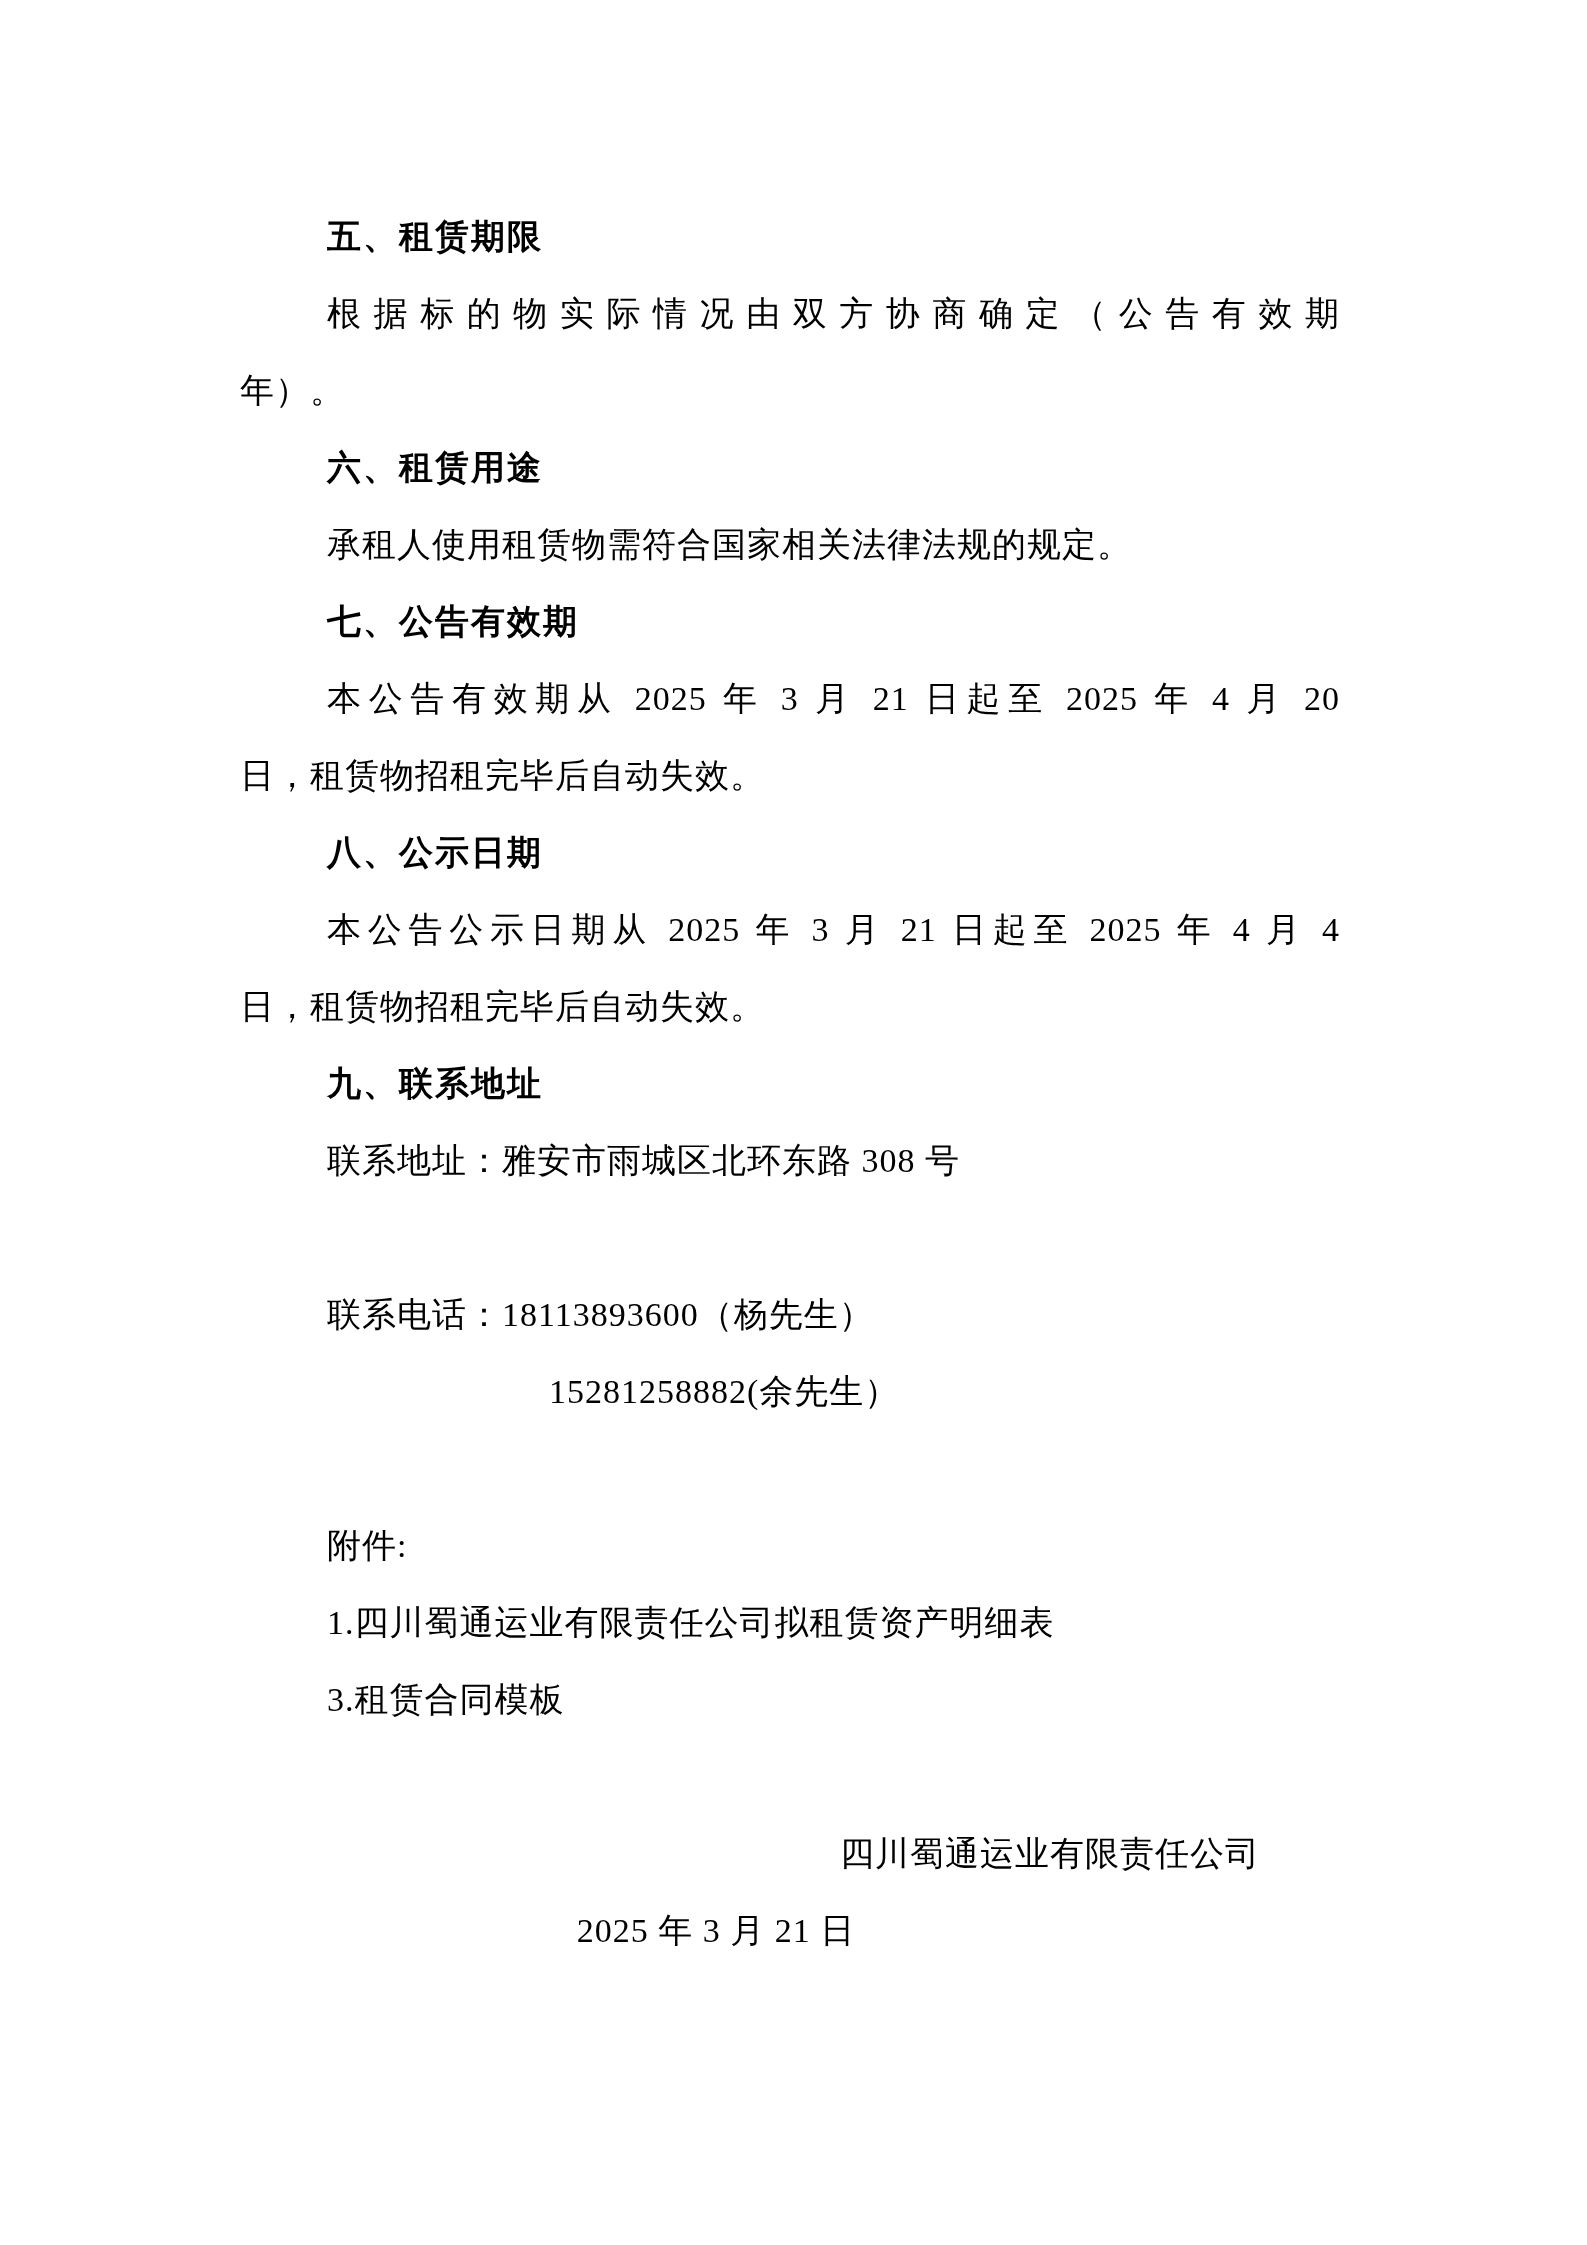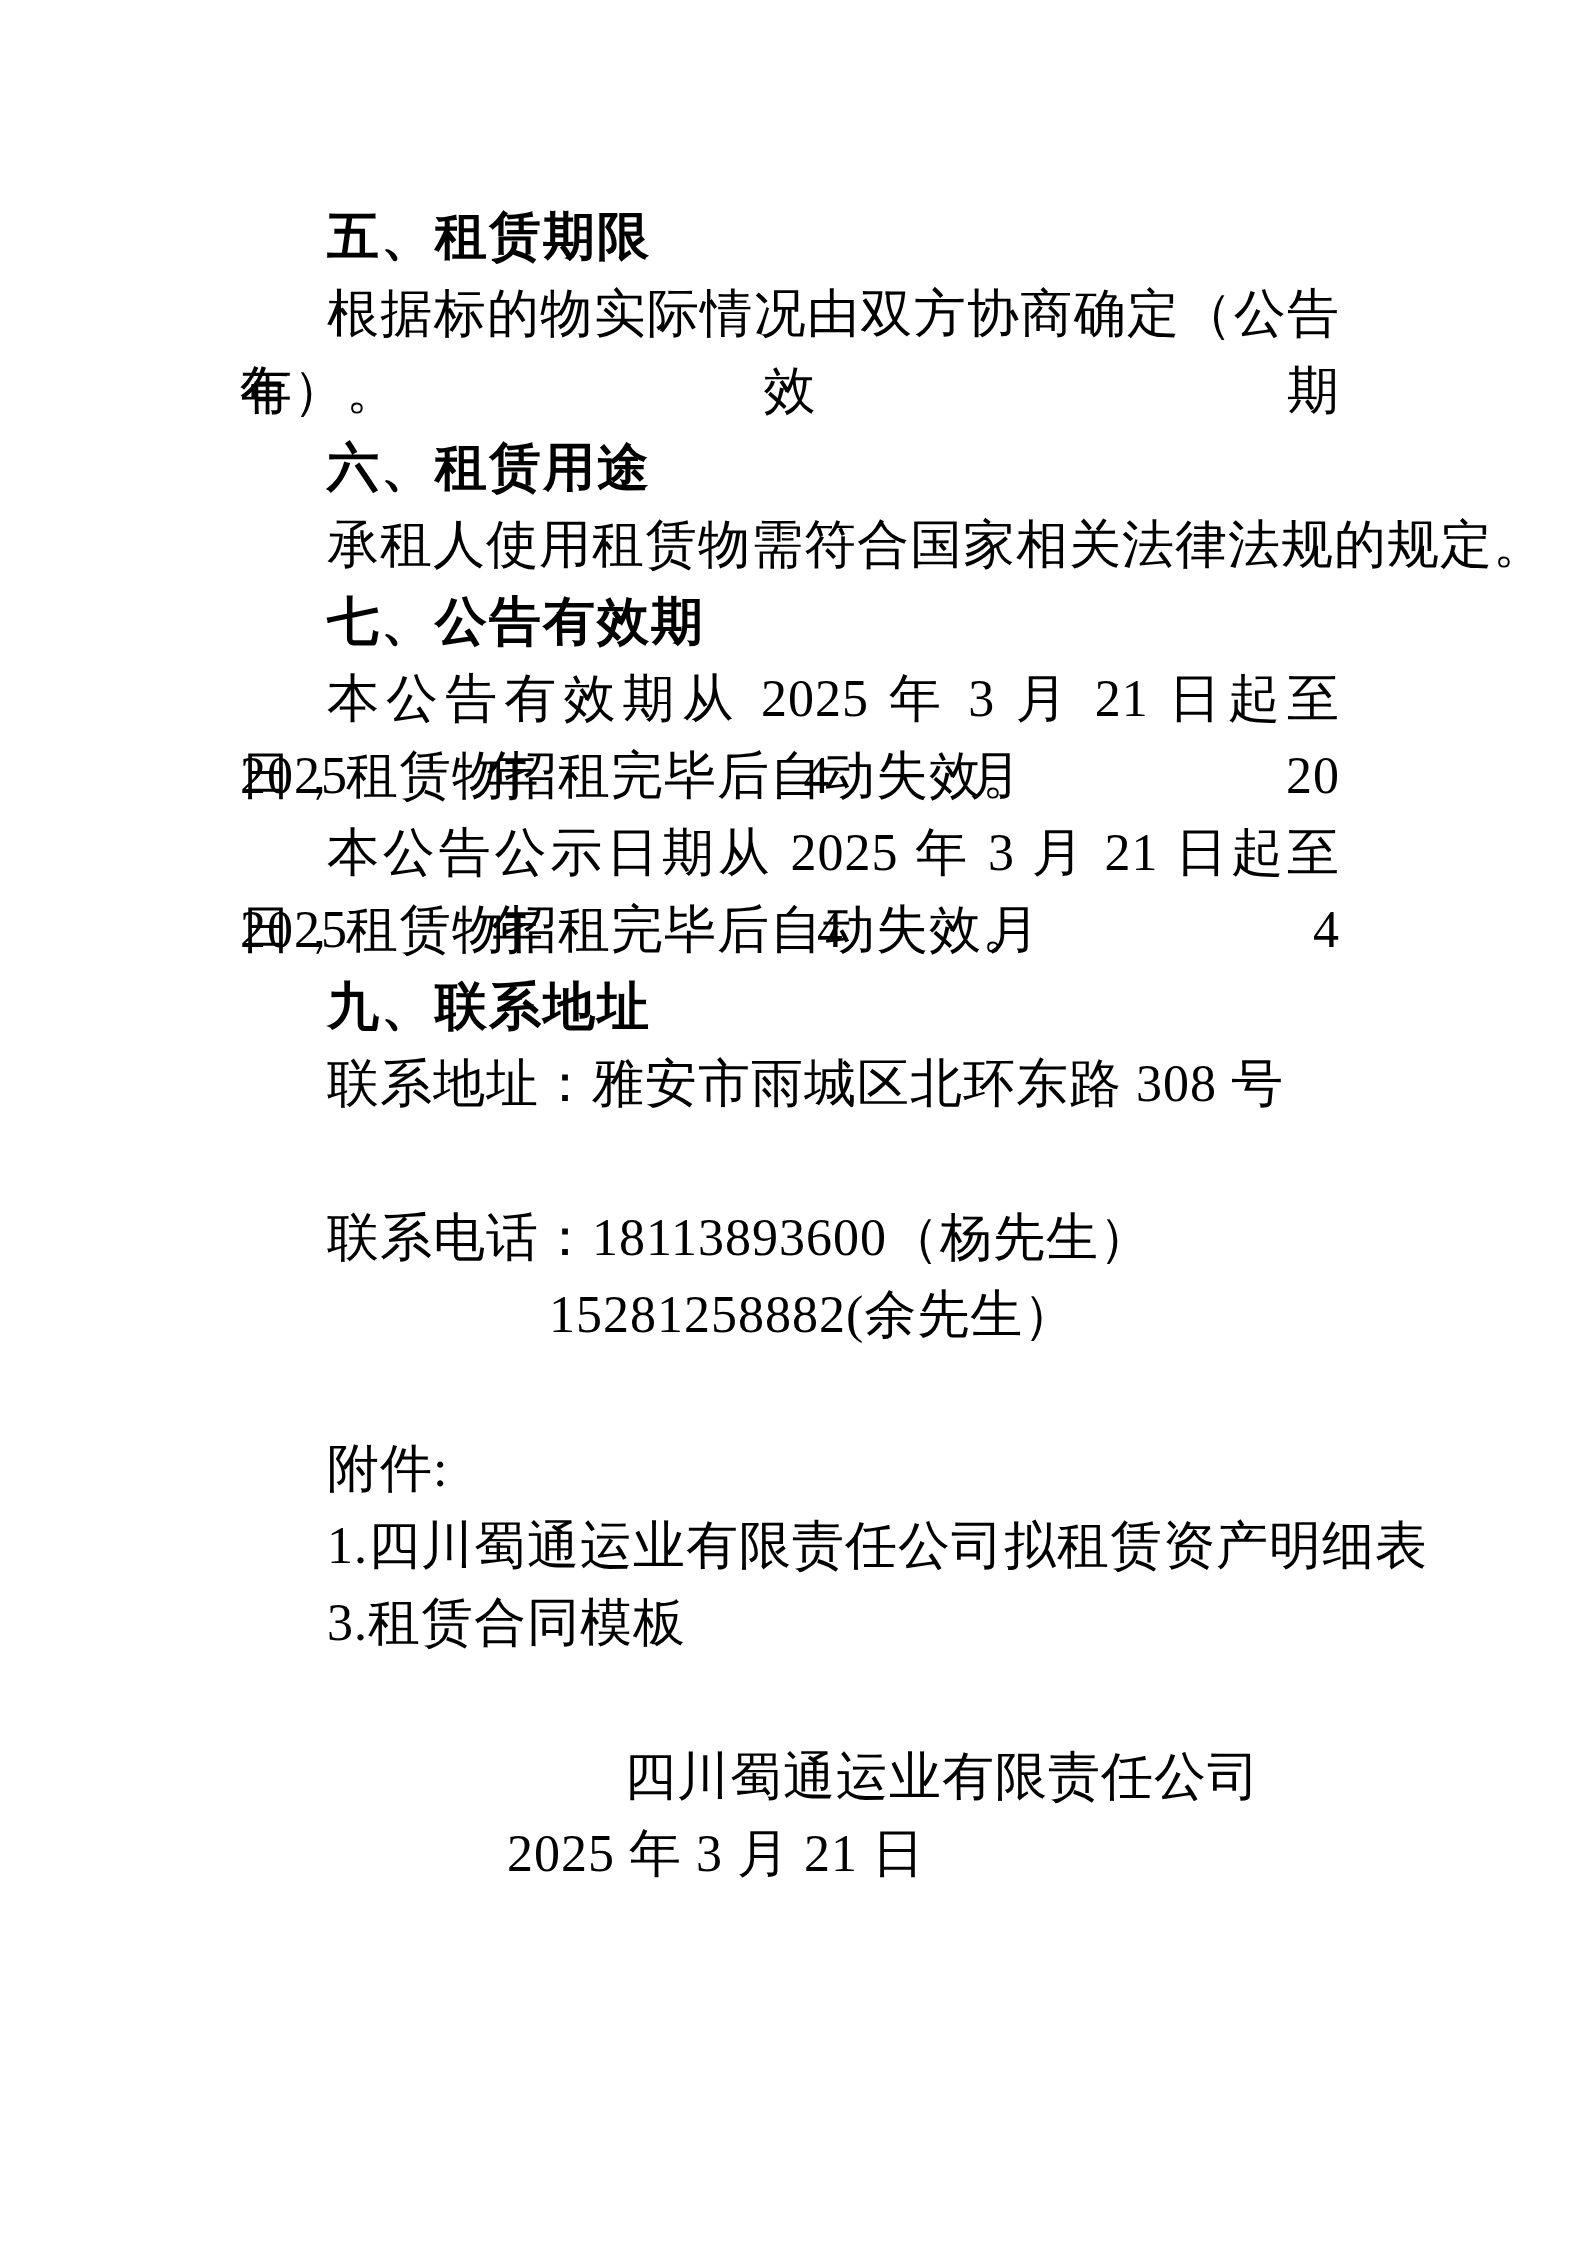--- a/index.html
+++ b/index.html
@@ -17,21 +17,21 @@
     color: #000000;
   }
   .content {
     position: absolute;
     left: 240px;
     top: 198px;
     width: 1100px;
   }
   .line {
     font-family: "Liberation Serif", "DejaVu Serif", serif;
-    font-size: 52px;
+    font-size: 34px;
     line-height: 77px;
     height: 77px;
     color: #000000;
     white-space: pre;
     letter-spacing: 1px;
   }
   .heading {
     font-family: "Liberation Sans", "DejaVu Sans", sans-serif;
     font-weight: bold;
     letter-spacing: 2px;
@@ -69,20 +69,21 @@
     <div class="line indent justify">根据标的物实际情况由双方协商确定（公告有效期</div>
     <div class="line">年）。</div>
 
     <div class="line heading indent">六、租赁用途</div>
     <div class="line indent">承租人使用租赁物需符合国家相关法律法规的规定。</div>
 
     <div class="line heading indent">七、公告有效期</div>
     <div class="line indent justify">本公告有效期从 2025 年 3 月 21 日起至 2025 年 4 月 20</div>
     <div class="line">日，租赁物招租完毕后自动失效。</div>
 
+    <div class="line heading indent">八、公示日期</div>
     <div class="line indent justify">本公告公示日期从 2025 年 3 月 21 日起至 2025 年 4 月 4</div>
     <div class="line">日，租赁物招租完毕后自动失效。</div>
 
     <div class="line heading indent">九、联系地址</div>
     <div class="line indent">联系地址：雅安市雨城区北环东路 308 号</div>
     <div class="line indent gap-before">联系电话：18113893600（杨先生）</div>
     <div class="line phone2">15281258882(余先生）</div>
 
     <div class="line indent gap-before">附件:</div>
     <div class="line indent">1.四川蜀通运业有限责任公司拟租赁资产明细表</div>

